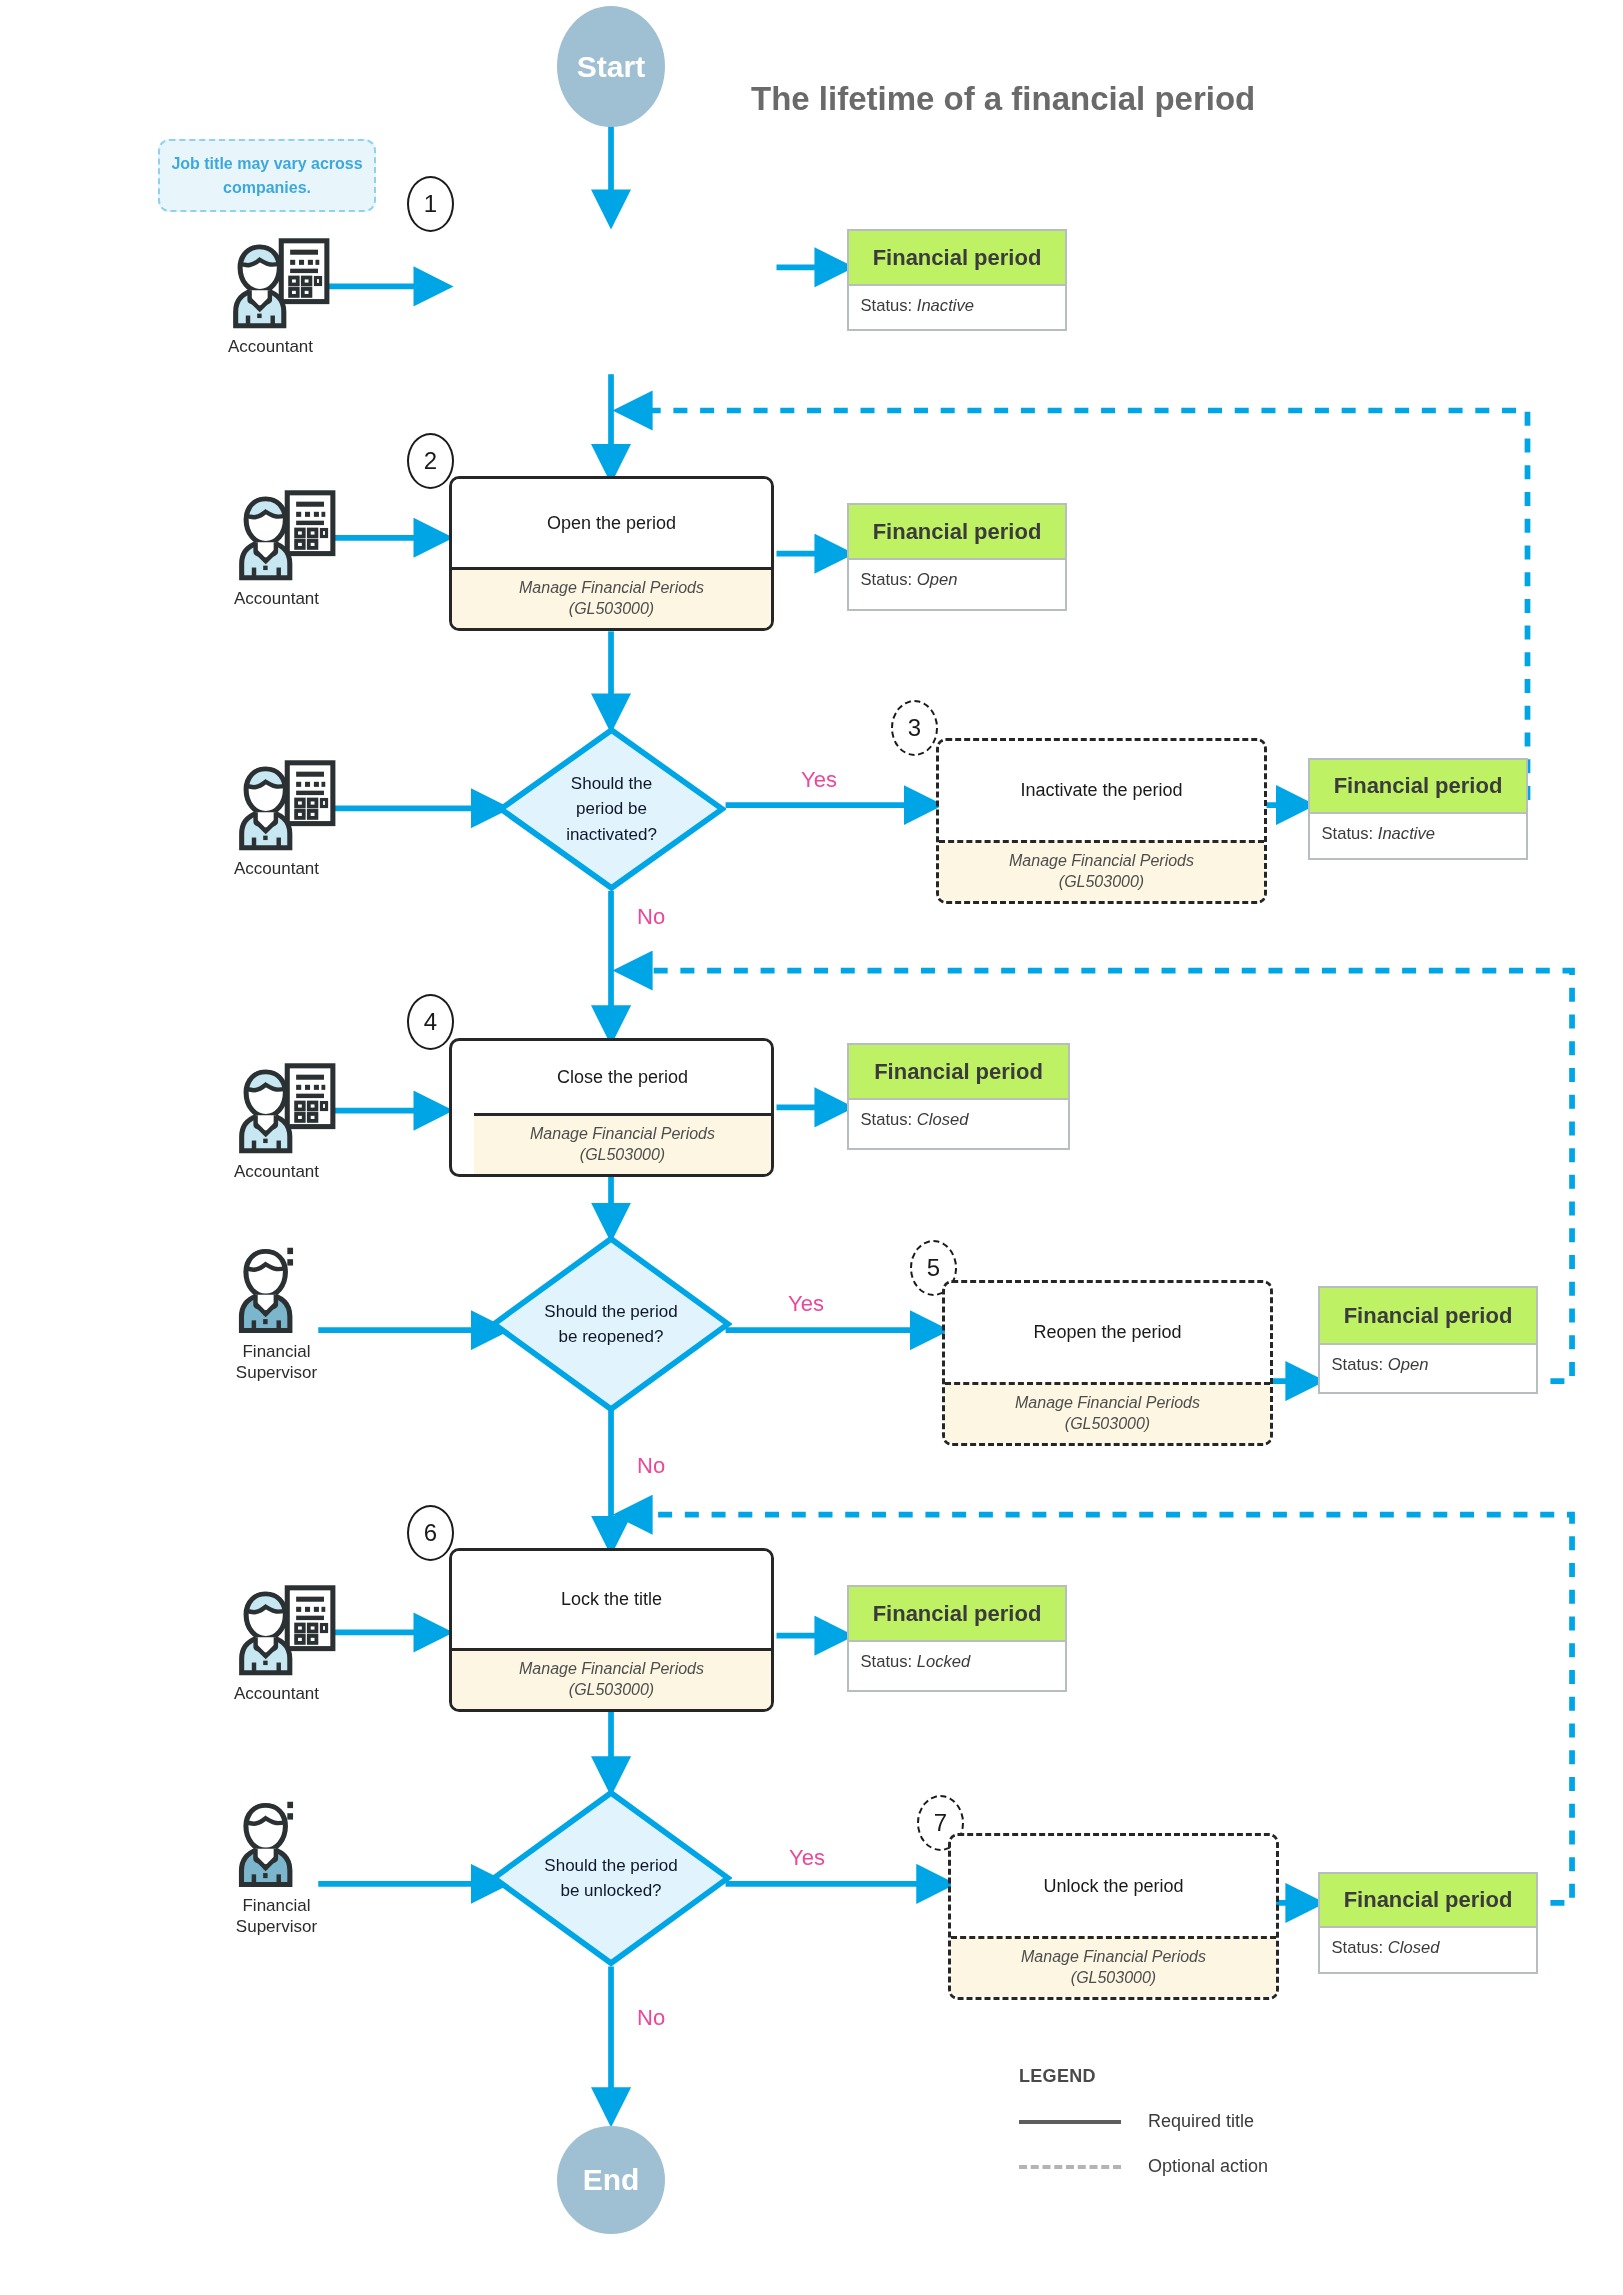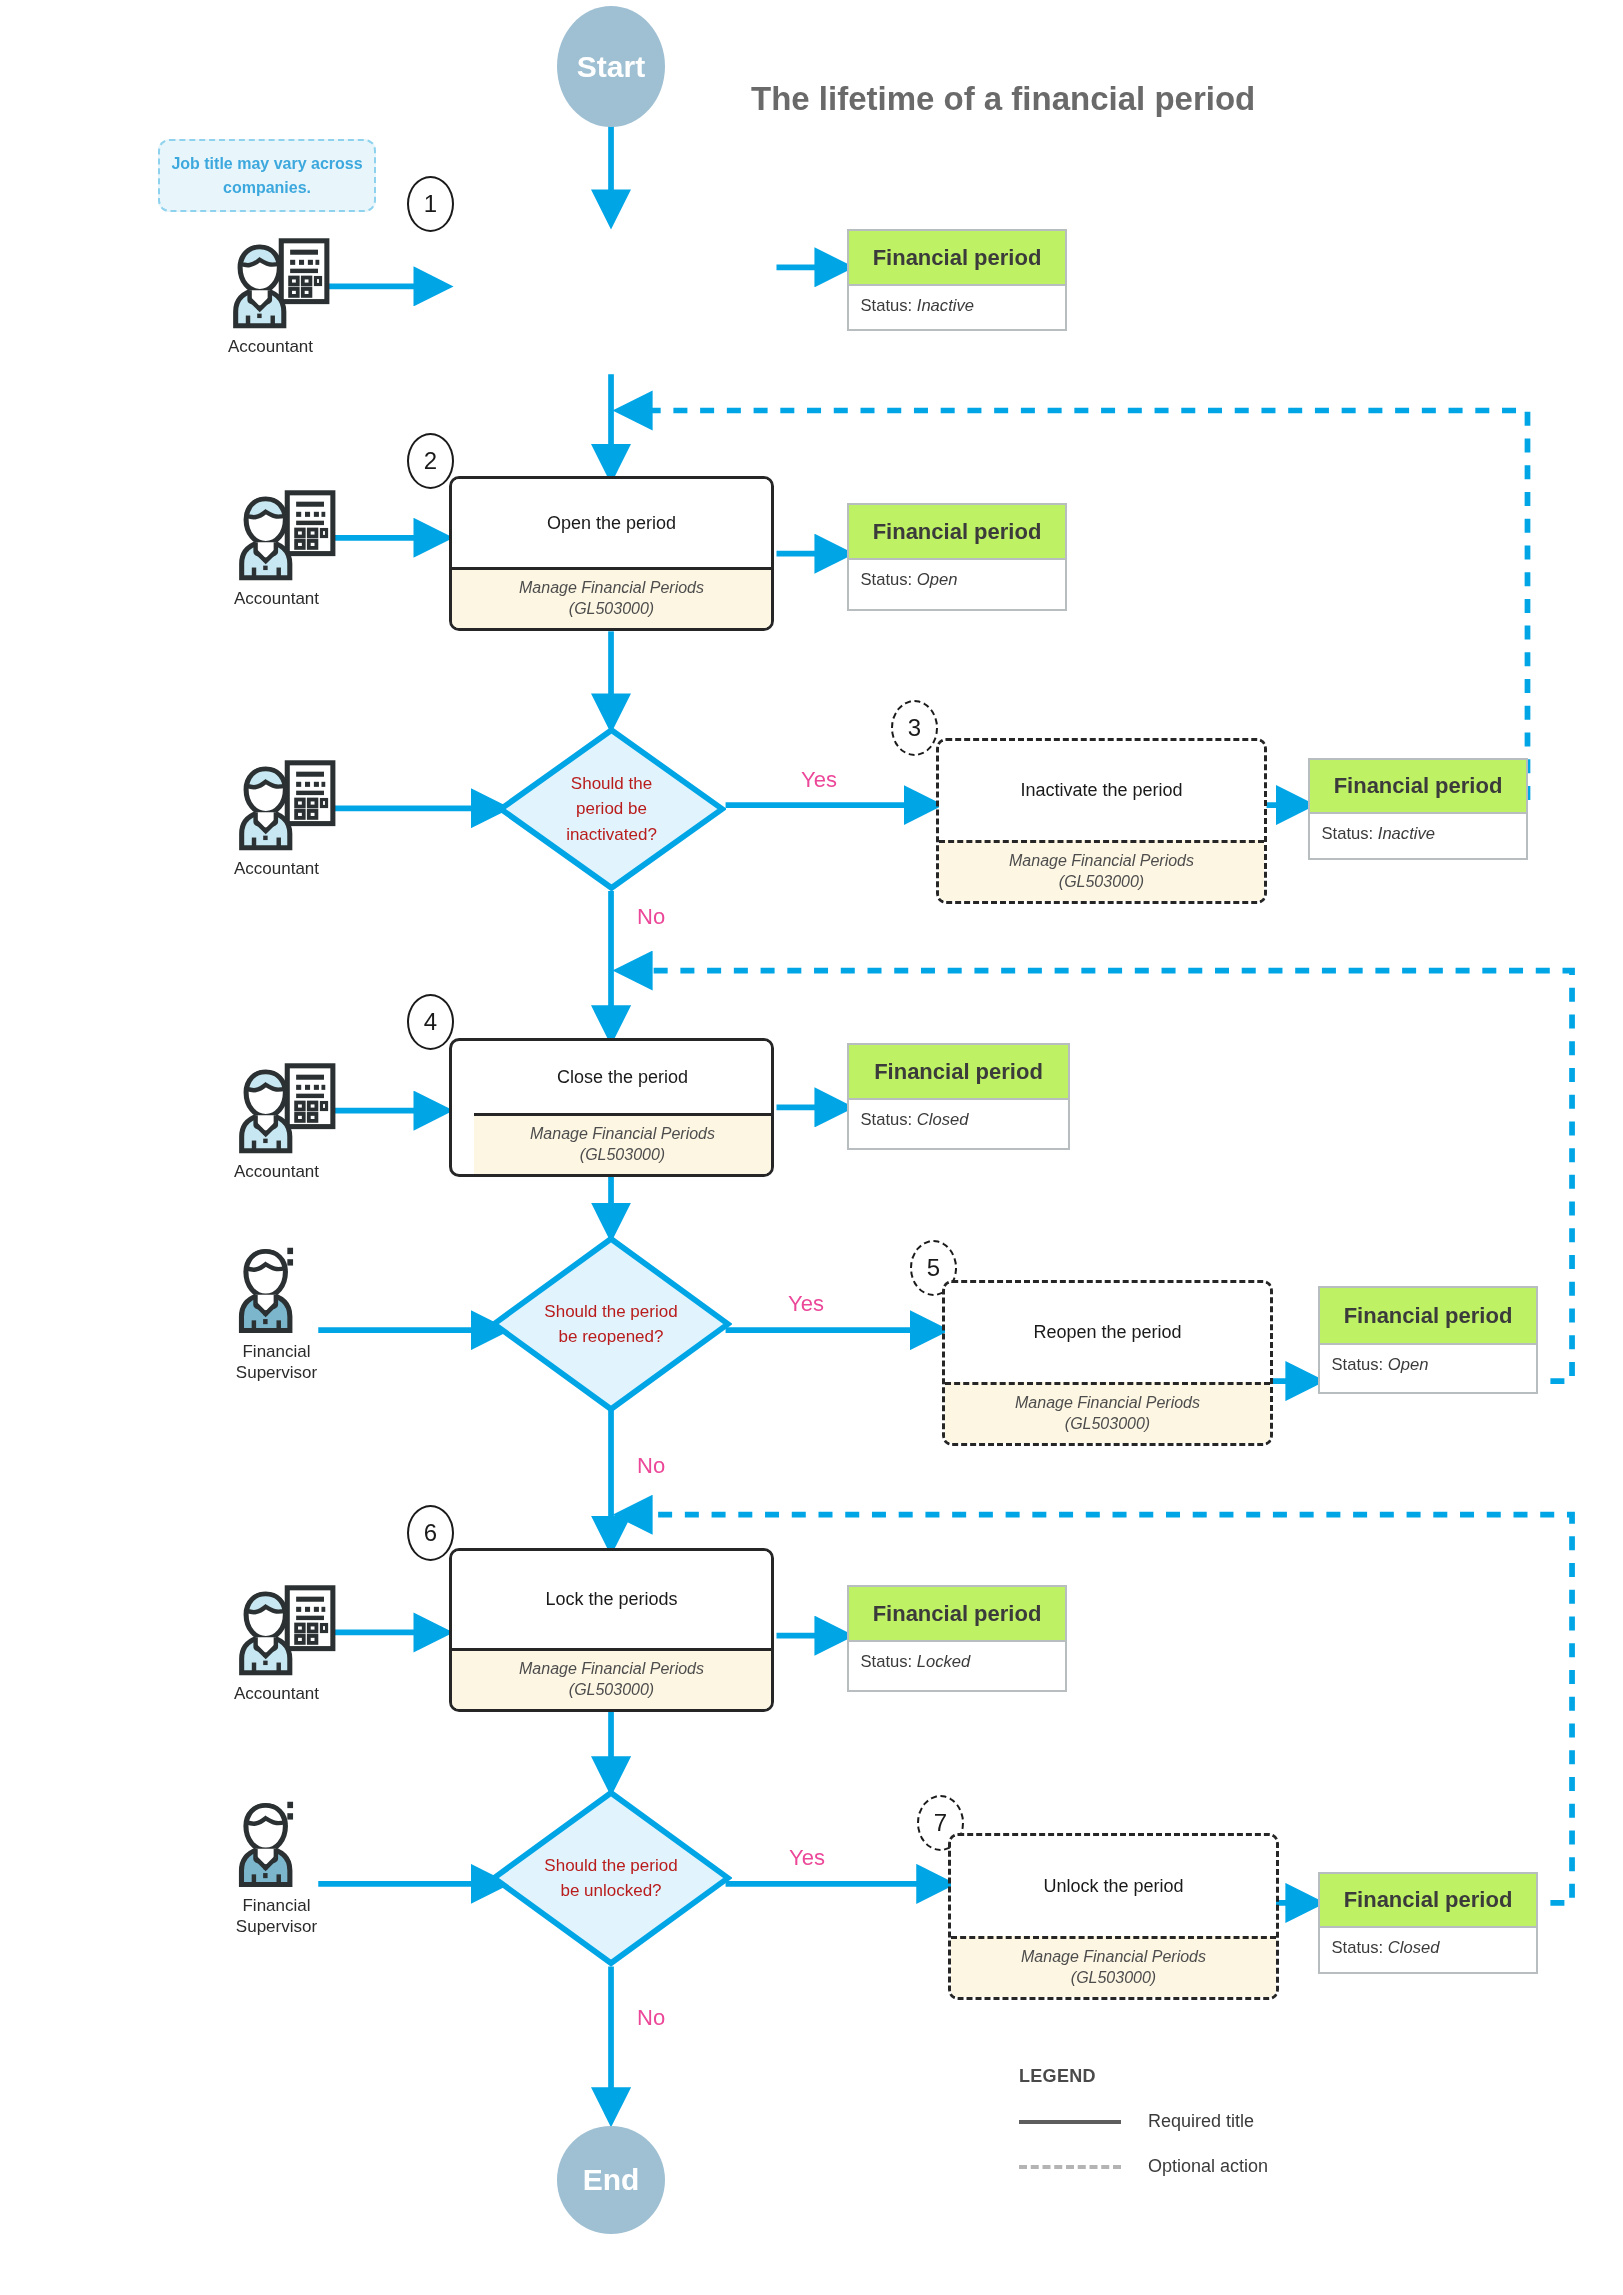--- a/index.html
+++ b/index.html
@@ -48,21 +48,21 @@
   .status-card .sc-head{background:#bef264;border-bottom:2.5px solid #b8bdc0;
     font-weight:bold;font-size:22px;color:#3b3b3b;text-align:center;
     display:flex;align-items:center;justify-content:center;}
   .status-card .sc-body{font-size:16.6px;color:#3b3b3b;padding:10.2px 0 0 11.5px;}
   .status-card .sc-body i{font-style:italic;}
 
   
   .diamond-wrap{position:absolute;}
   .diamond-label{position:absolute;left:0;top:0;width:100%;height:100%;
     display:flex;align-items:center;justify-content:center;text-align:center;
-    font-size:17px;color:#b91c1c;line-height:1.5;z-index:3;}
+    font-size:17px;color:#0f172a;line-height:1.5;z-index:3;}
 
   
   .edge-label{position:absolute;font-size:22px;color:#ec4899;}
 
   
   .actor{position:absolute;display:flex;flex-direction:column;align-items:center;}
   .actor-caption{margin-top:3.8px;font-size:17px;color:#2b2b2b;text-align:center;line-height:1.25;}
 
   
   .legend{position:absolute;}
@@ -457,21 +457,21 @@
   </div>
   <div class="status-card" style="left:1318px;top:1286px;width:220px;height:108px;">
     <div class="sc-head" style="height:55px;">Financial period</div>
     <div class="sc-body"><span>Status: </span><i>Open</i></div>
   </div>
 
   <div class="step-badge solid" style="left:407px;top:1505px;">
     <span>6</span>
   </div>
   <div class="proc required" style="left:449px;top:1548px;width:325px;height:164px;">
-    <div class="proc-title">Lock the periods</div>
+    <div class="proc-title">Lock the title</div>
     <div class="proc-screen">
       <div>Manage Financial Periods</div>
       <div>(GL503000)</div>
     </div>
   </div>
   <div class="status-card" style="left:847px;top:1585px;width:220px;height:107px;">
     <div class="sc-head" style="height:53px;">Financial period</div>
     <div class="sc-body"><span>Status: </span><i>Locked</i></div>
   </div>
 

